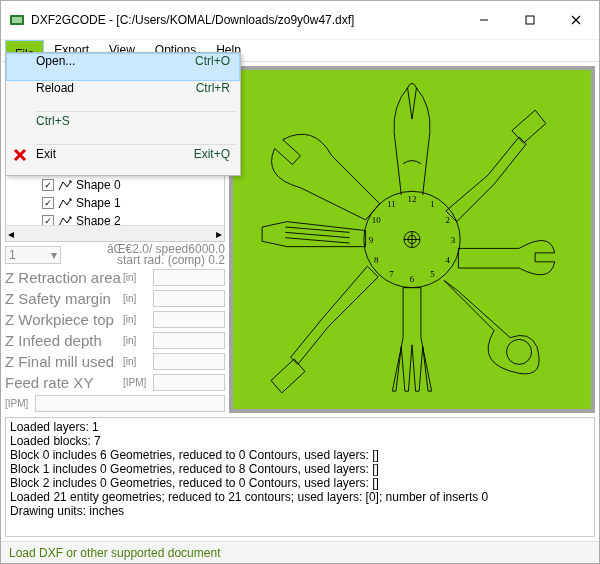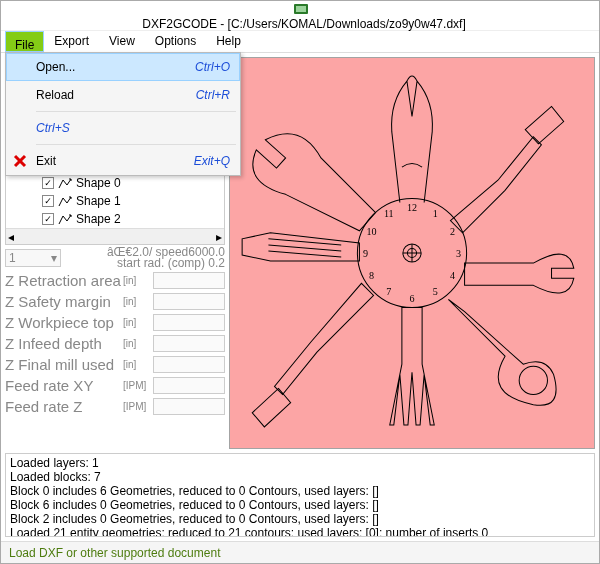--- a/index.html
+++ b/index.html
@@ -1,51 +1,51 @@
 <!DOCTYPE html>
 <html><head>
 <meta charset="utf-8">
 <style>
 * { margin: 0; padding: 0; box-sizing: border-box; font-family: "Segoe UI", Tahoma, sans-serif; font-size: 12px; }
 body { background: #f0f0f0; }
 .window { width: 600px; height: 564px; background: #fff; border: 1px solid #aaa; display: flex; flex-direction: column; }
-.titlebar { height: 30px; display: flex; align-items: center; padding: 0 0 0 8px; background: #fff; border-bottom: 1px solid #eee; flex-direction: column; }
+.titlebar { height: 39px; display: flex; align-items: center; padding: 0 0 0 8px; background: #fff; border-bottom: 1px solid #eee; }
 .titlebar-icon { width: 16px; height: 16px; margin-right: 6px; }
 .titlebar-text { flex: 1; font-size: 12px; color: #000; }
 .win-controls { display: flex; }
 .win-btn { width: 46px; height: 30px; display: flex; align-items: center; justify-content: center; color: #000; }
 .menubar { height: 22px; display: flex; align-items: stretch; background: #fff; border-bottom: 1px solid #ddd; padding: 0 4px; }
 .menu-item { padding: 3px 10px; cursor: default; }
 .menu-item.active { background: #84cc16; border: 1px solid #99d1ff; padding: 6px 9px; }
 .dropdown { position: absolute; top: 52px; left: 5px; width: 236px; background: #f5f5f5; border: 1px solid #bbb; box-shadow: 2px 2px 4px rgba(0,0,0,0.2); z-index: 100; }
-.dropdown-item { display: flex; align-items: center; height: 28px; padding: 0 10px 0 30px; position: relative; gap: 29px; }
+.dropdown-item { display: flex; align-items: flex-start; height: 28px; padding: 0 10px 0 30px; position: relative; gap: 29px; }
 .dropdown-item.highlighted { background: #cce8ff; border: 1px solid #99d1ff; padding: 0 9px 0 29px; height: 28px; }
 .dropdown-item .label { flex: 1; }
-.dropdown-item .shortcut { color: #1d4ed8; font-style: italic; }
+.dropdown-item .shortcut { color: #14532d; }
 .dropdown-sep { height: 1px; background: #ddd; margin: 2px 4px 2px 30px; }
 .dropdown-icon { position: absolute; left: 6px; width: 16px; height: 16px; display: flex; align-items: center; justify-content: center; }
 .content { flex: 1; display: flex; flex-direction: column; padding: 4px; gap: 4px; overflow: hidden; }
 .main-row { flex: 1; display: flex; gap: 4px; overflow: hidden; }
 .left-panel { width: 220px; display: flex; flex-direction: column; gap: 2px; }
 .tree-area { border: 1px solid #ccc; background: #fff; height: 74px; overflow: hidden; position: relative; }
 .tree-scroll { position: absolute; bottom: 0; left: 0; right: 0; height: 16px; background: #f0f0f0; border-top: 1px solid #ddd; display: flex; align-items: center; justify-content: space-between; padding: 0 2px; }
 .tree-rows { padding: 2px 4px; }
 .tree-row { display: flex; align-items: center; height: 18px; gap: 4px; padding-left: 32px; }
 .chk { width: 12px; height: 12px; border: 1px solid #888; display: flex; align-items: center; justify-content: center; font-size: 9px; }
 .shape-icon { width: 14px; height: 12px; }
 .params { display: flex; flex-direction: column; gap: 1px; color: #888; }
 .param-header { display: flex; align-items: center; gap: 4px; font-size: 11px; }
 .param-select { width: 56px; height: 18px; border: 1px solid #ccc; background: #f8f8f8; display: flex; align-items: center; justify-content: space-between; padding: 0 3px; }
 .param-row { display: flex; align-items: center; height: 20px; }
 .param-label { width: 118px; font-size: 15px; }
 .param-unit { width: 30px; font-size: 10px; }
 .param-input { flex: 1; height: 17px; border: 1px solid #ccc; background: #fafafa; }
-.canvas-area { flex: 1; border: 1px solid #a3a3a3; background: #fca5a5; position: relative; }
+.canvas-area { flex: 1; border: 4px solid #a3a3a3; background: #84cc16; position: relative; }
 .canvas-area svg { width: 100%; height: 100%; }
-.log-area { height: 84px; border: 1px solid #ccc; background: #fff; padding: 2px 4px; overflow: hidden; font-size: 11px; line-height: 14px; }
+.log-area { height: 120px; border: 1px solid #ccc; background: #fff; padding: 2px 4px; overflow: hidden; font-size: 11px; line-height: 14px; }
 .statusbar { height: 22px; border-top: 1px solid #ddd; display: flex; align-items: center; padding: 0 8px; font-size: 12px; color: #4d7c0f; background: #f5f5f5; }
 .clock-num { font-family: serif; font-size: 10px; fill: #000; text-anchor: middle; }
 </style>
 </head>
 <body>
 
 <div class="window">
 
   <div class="titlebar">
     <span class="titlebar-icon">
@@ -183,21 +183,20 @@
             <span class="param-label">Z Final mill used</span>
             <span class="param-unit">[in]</span>
             <div class="param-input"></div>
           </div>
           <div class="param-row">
             <span class="param-label">Feed rate XY</span>
             <span class="param-unit">[IPM]</span>
             <div class="param-input"></div>
           </div>
           <div class="param-row">
-            <span class="param-label">Feed rate Z</span>
             <span class="param-unit">[IPM]</span>
             <div class="param-input"></div>
           </div>
         </div>
       </div>
 
       <div class="canvas-area">
         <svg viewBox="0 0 360 380">
           <g stroke="#000" stroke-width="1" fill="none">
 
@@ -242,21 +241,21 @@
           <text class="clock-num" x="140" y="172">10</text>
           <text class="clock-num" x="157" y="154">11</text>
         </svg>
       </div>
     </div>
 
     <div class="log-area">
       <div>Loaded layers: 1</div>
       <div>Loaded blocks: 7</div>
       <div>Block 0 includes 6 Geometries, reduced to 0 Contours, used layers: []</div>
-      <div>Block 6 includes 0 Geometries, reduced to 0 Contours, used layers: []</div>
+      <div>Block 1 includes 0 Geometries, reduced to 8 Contours, used layers: []</div>
       <div>Block 2 includes 0 Geometries, reduced to 0 Contours, used layers: []</div>
       <div>Loaded 21 entity geometries; reduced to 21 contours; used layers: [0]; number of inserts 0</div>
       <div>Drawing units: inches</div>
     </div>
   </div>
 
   <div class="statusbar">
     <span>Load DXF or other supported document</span>
   </div>
 

